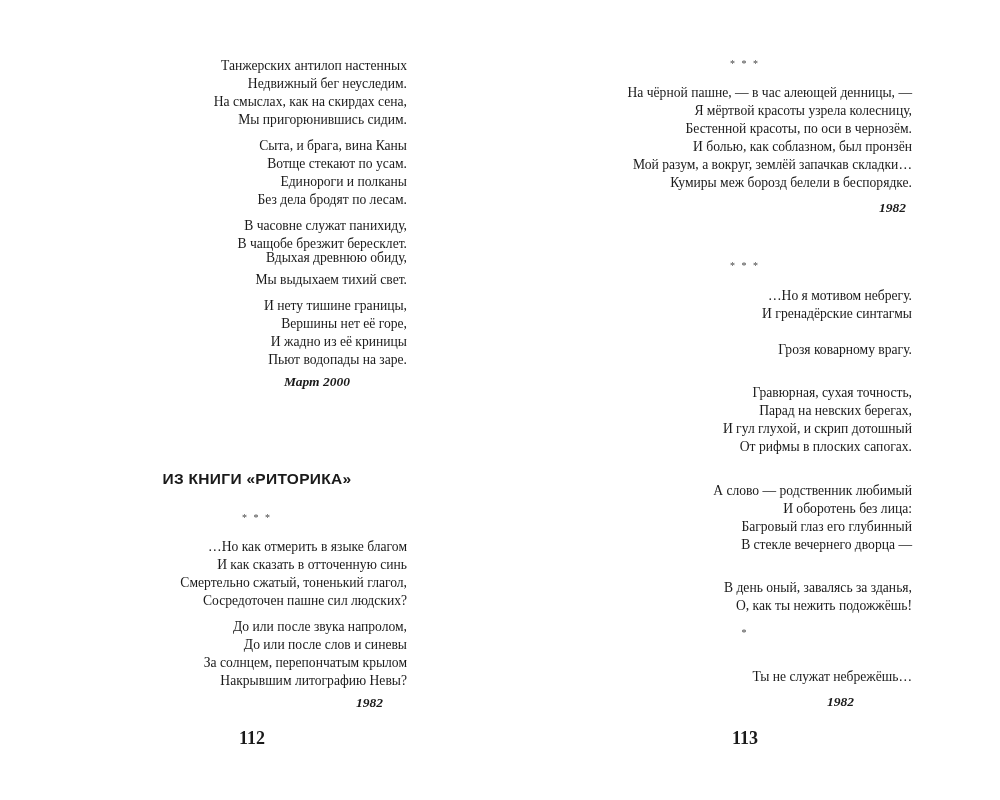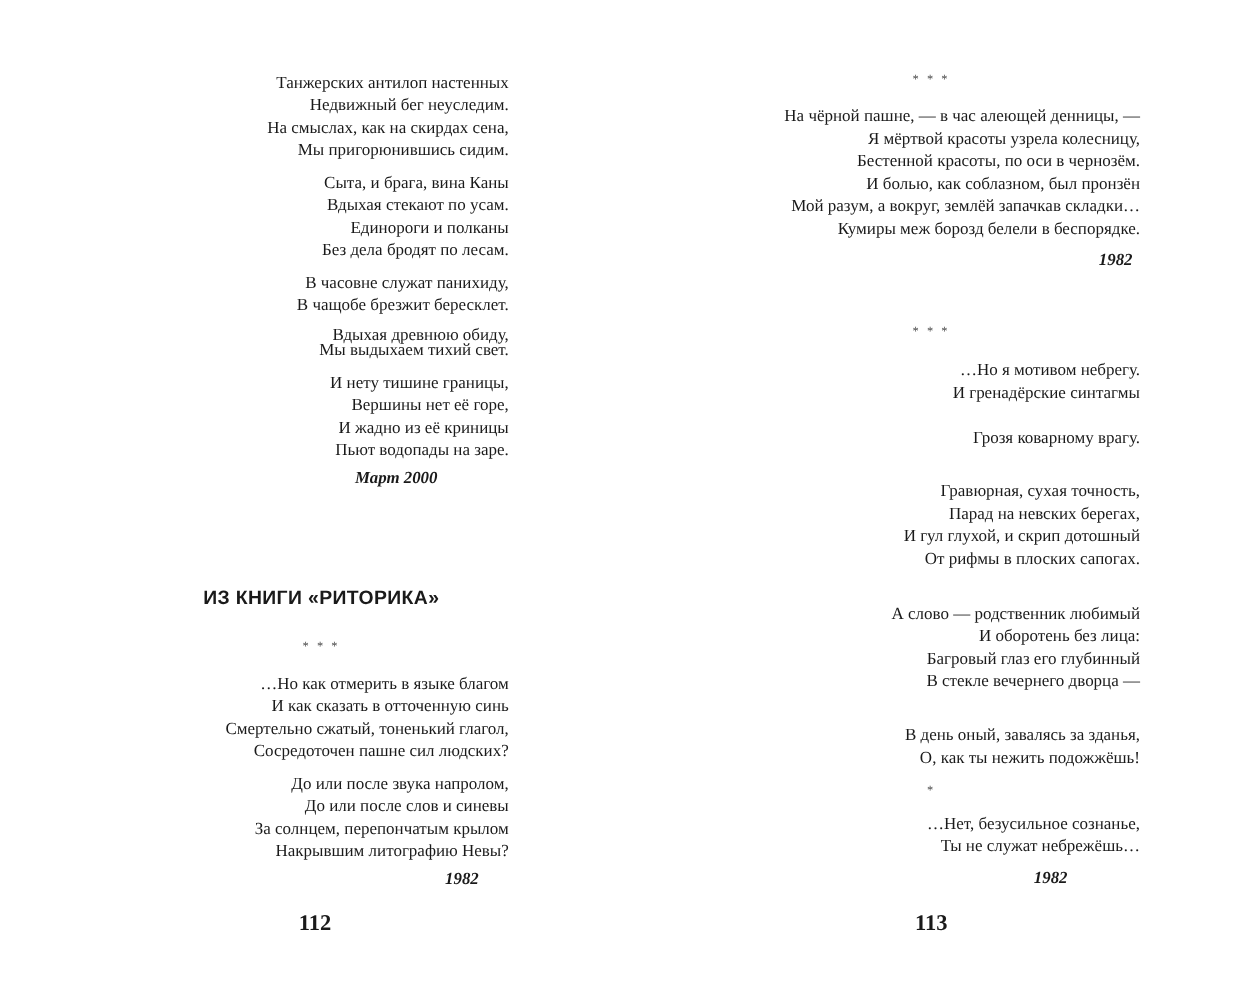--- a/index.html
+++ b/index.html
@@ -24,27 +24,27 @@
 <body>
 
 <div class="page page-left">
 
   <div class="line" style="top:57px">Танжерских антилоп настенных</div>
   <div class="line" style="top:75px">Недвижный бег неуследим.</div>
   <div class="line" style="top:93px">На смыслах, как на скирдах сена,</div>
   <div class="line" style="top:111px">Мы пригорюнившись сидим.</div>
 
   <div class="line" style="top:137px">Сыта, и брага, вина Каны</div>
-  <div class="line" style="top:155px">Вдыхая стекают по усам.</div>
+  <div class="line" style="top:155px">Вотще стекают по усам.</div>
   <div class="line" style="top:173px">Единороги и полканы</div>
   <div class="line" style="top:191px">Без дела бродят по лесам.</div>
 
   <div class="line" style="top:217px">В часовне служат панихиду,</div>
   <div class="line" style="top:235px">В чащобе брезжит бересклет.</div>
-  <div class="line" style="top:259px">Вдыхая древнюю обиду,</div>
+  <div class="line" style="top:249px">Вдыхая древнюю обиду,</div>
   <div class="line" style="top:271px">Мы выдыхаем тихий свет.</div>
 
   <div class="line" style="top:297px">И нету тишине границы,</div>
   <div class="line" style="top:315px">Вершины нет её горе,</div>
   <div class="line" style="top:333px">И жадно из её криницы</div>
   <div class="line" style="top:351px">Пьют водопады на заре.</div>
   <div class="date" style="top:374px; right:57px">Март 2000</div>
 
   <div class="heading" style="top:470px">ИЗ КНИГИ «РИТОРИКА»</div>
 
@@ -84,18 +84,17 @@
 
   <div class="line" style="top:482px">А слово — родственник любимый</div>
   <div class="line" style="top:500px">И оборотень без лица:</div>
   <div class="line" style="top:518px">Багровый глаз его глубинный</div>
   <div class="line" style="top:536px">В стекле вечернего дворца —</div>
 
   <div class="line" style="top:579px">В день оный, завалясь за зданья,</div>
   <div class="line" style="top:597px">О, как ты нежить подожжёшь!</div>
 
   <div class="stars" style="top:627px">*</div>
-  <div class="line" style="top:650px">…Нет, безусильное сознанье,</div>
   <div class="line" style="top:668px">Ты не служат небрежёшь…</div>
   <div class="date" style="top:694px; right:58px">1982</div>
 
   <div class="pagenum" style="top:728px; left:0px">113</div>
 </div>
 
 </body></html>

